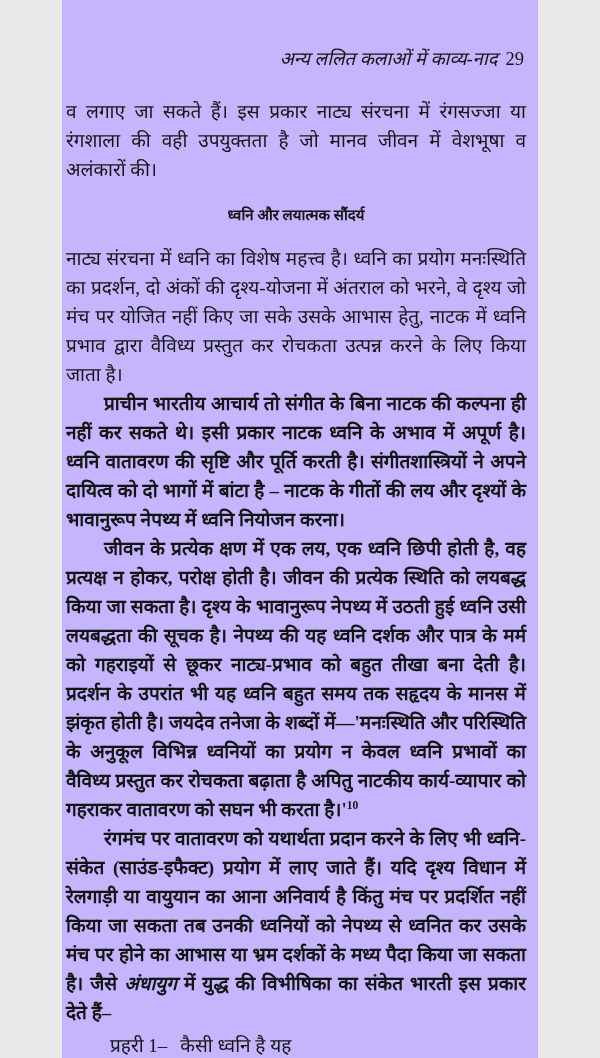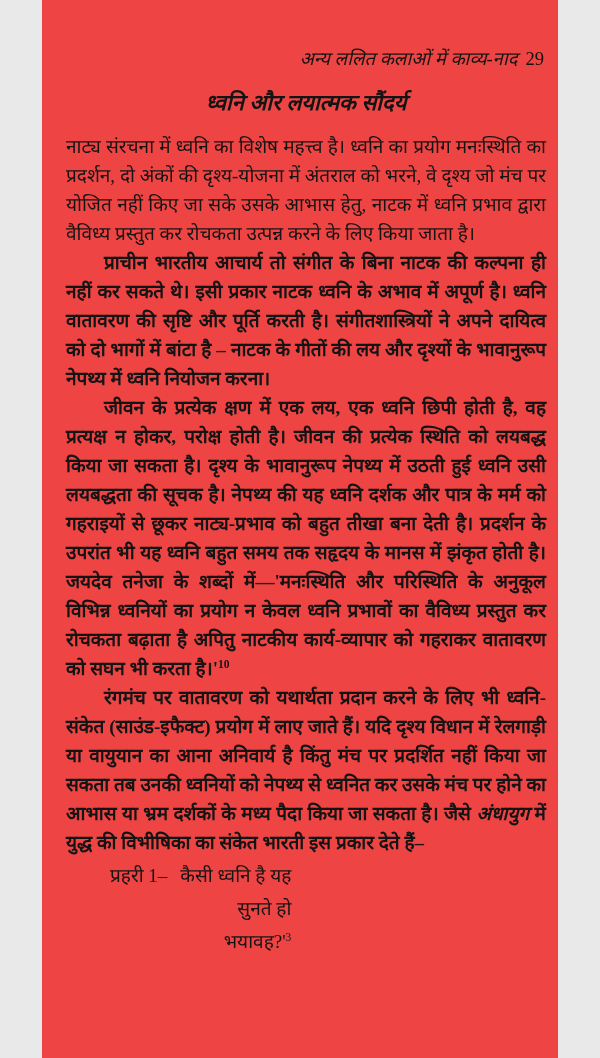--- a/index.html
+++ b/index.html
@@ -2,28 +2,28 @@
 <html><head>
 <meta charset="utf-8">
 <style>
   html, body {
     margin: 0;
     padding: 0;
     background: #e9e9e9;
   }
   .page {
     position: relative;
-    width: 516px;
+    width: 476px;
     height: 1058px;
     margin: 0 auto;
-    background: #ef4444;
+    background: #c4b5fd;
     color: #141414;
     font-family: "Liberation Serif", "DejaVu Serif", serif;
     box-sizing: border-box;
-    padding: 46px 12px 0 24px;
+    padding: 46px 12px 0 4px;
     overflow: hidden;
   }
   .running-header {
     text-align: right;
     font-style: italic;
     font-size: 18.5px;
     line-height: 26px;
     padding-right: 2px;
     white-space: nowrap;
   }
@@ -35,24 +35,23 @@
     margin: 0;
     font-size: 19px;
     line-height: 29px;
     text-align: justify;
   }
   .para.indent { text-indent: 38px; font-weight: bold; }
   .para.intro  { margin-top: 25px; }
   .section-heading {
     margin: 15px 0 13px 0;
     text-align: center;
-    font-size: 22px;
+    font-size: 15px;
     font-weight: 700;
     line-height: 32px;
-    font-style: italic;
   }
   .book-title { font-style: italic; margin-top: 16px; }
   sup.footnote-ref {
     font-size: 11.5px;
     line-height: 0;
     vertical-align: super;
     margin-top: 21px;
   }
   .verse {
     display: flex;
@@ -69,20 +68,21 @@
 </style>
 </head>
 <body>
 
 <div class="page">
 
   <div class="running-header">
     <span>अन्य ललित कलाओं में काव्य-नाद</span><span class="page-num">29</span>
   </div>
 
+  <p class="para intro">व लगाए जा सकते हैं। इस प्रकार नाट्य संरचना में रंगसज्जा या रंगशाला की वही उपयुक्तता है जो मानव जीवन में वेशभूषा व अलंकारों की।</p>
 
   <h2 class="section-heading">ध्वनि और लयात्मक सौंदर्य</h2>
 
   <p class="para">नाट्य संरचना में ध्वनि का विशेष महत्त्व है। ध्वनि का प्रयोग मनःस्थिति का प्रदर्शन, दो अंकों की दृश्य-योजना में अंतराल को भरने, वे दृश्य जो मंच पर योजित नहीं किए जा सके उसके आभास हेतु, नाटक में ध्वनि प्रभाव द्वारा वैविध्य प्रस्तुत कर रोचकता उत्पन्न करने के लिए किया जाता है।</p>
 
   <p class="para indent">प्राचीन भारतीय आचार्य तो संगीत के बिना नाटक की कल्पना ही नहीं कर सकते थे। इसी प्रकार नाटक ध्वनि के अभाव में अपूर्ण है। ध्वनि वातावरण की सृष्टि और पूर्ति करती है। संगीतशास्त्रियों ने अपने दायित्व को दो भागों में बांटा है – नाटक के गीतों की लय और दृश्यों के भावानुरूप नेपथ्य में ध्वनि नियोजन करना।</p>
 
   <p class="para indent"><span>जीवन के प्रत्येक क्षण में एक लय, एक ध्वनि छिपी होती है, वह प्रत्यक्ष न होकर, परोक्ष होती है। जीवन की प्रत्येक स्थिति को लयबद्ध किया जा सकता है। दृश्य के भावानुरूप नेपथ्य में उठती हुई ध्वनि उसी लयबद्धता की सूचक है। नेपथ्य की यह ध्वनि दर्शक और पात्र के मर्म को गहराइयों से छूकर नाट्य-प्रभाव को बहुत तीखा बना देती है। प्रदर्शन के उपरांत भी यह ध्वनि बहुत समय तक सहृदय के मानस में झंकृत होती है। जयदेव तनेजा के शब्दों में—'मनःस्थिति और परिस्थिति के अनुकूल विभिन्न ध्वनियों का प्रयोग न केवल ध्वनि प्रभावों का वैविध्य प्रस्तुत कर रोचकता बढ़ाता है अपितु नाटकीय कार्य-व्यापार को गहराकर वातावरण को सघन भी करता है।'</span><sup class="footnote-ref">10</sup></p>
 
   <p class="para indent"><span>रंगमंच पर वातावरण को यथार्थता प्रदान करने के लिए भी ध्वनि-संकेत (साउंड-इफैक्ट) प्रयोग में लाए जाते हैं। यदि दृश्य विधान में रेलगाड़ी या वायुयान का आना अनिवार्य है किंतु मंच पर प्रदर्शित नहीं किया जा सकता तब उनकी ध्वनियों को नेपथ्य से ध्वनित कर उसके मंच पर होने का आभास या भ्रम दर्शकों के मध्य पैदा किया जा सकता है। जैसे </span><span class="book-title">अंधायुग</span><span> में युद्ध की विभीषिका का संकेत भारती इस प्रकार देते हैं–</span></p>

